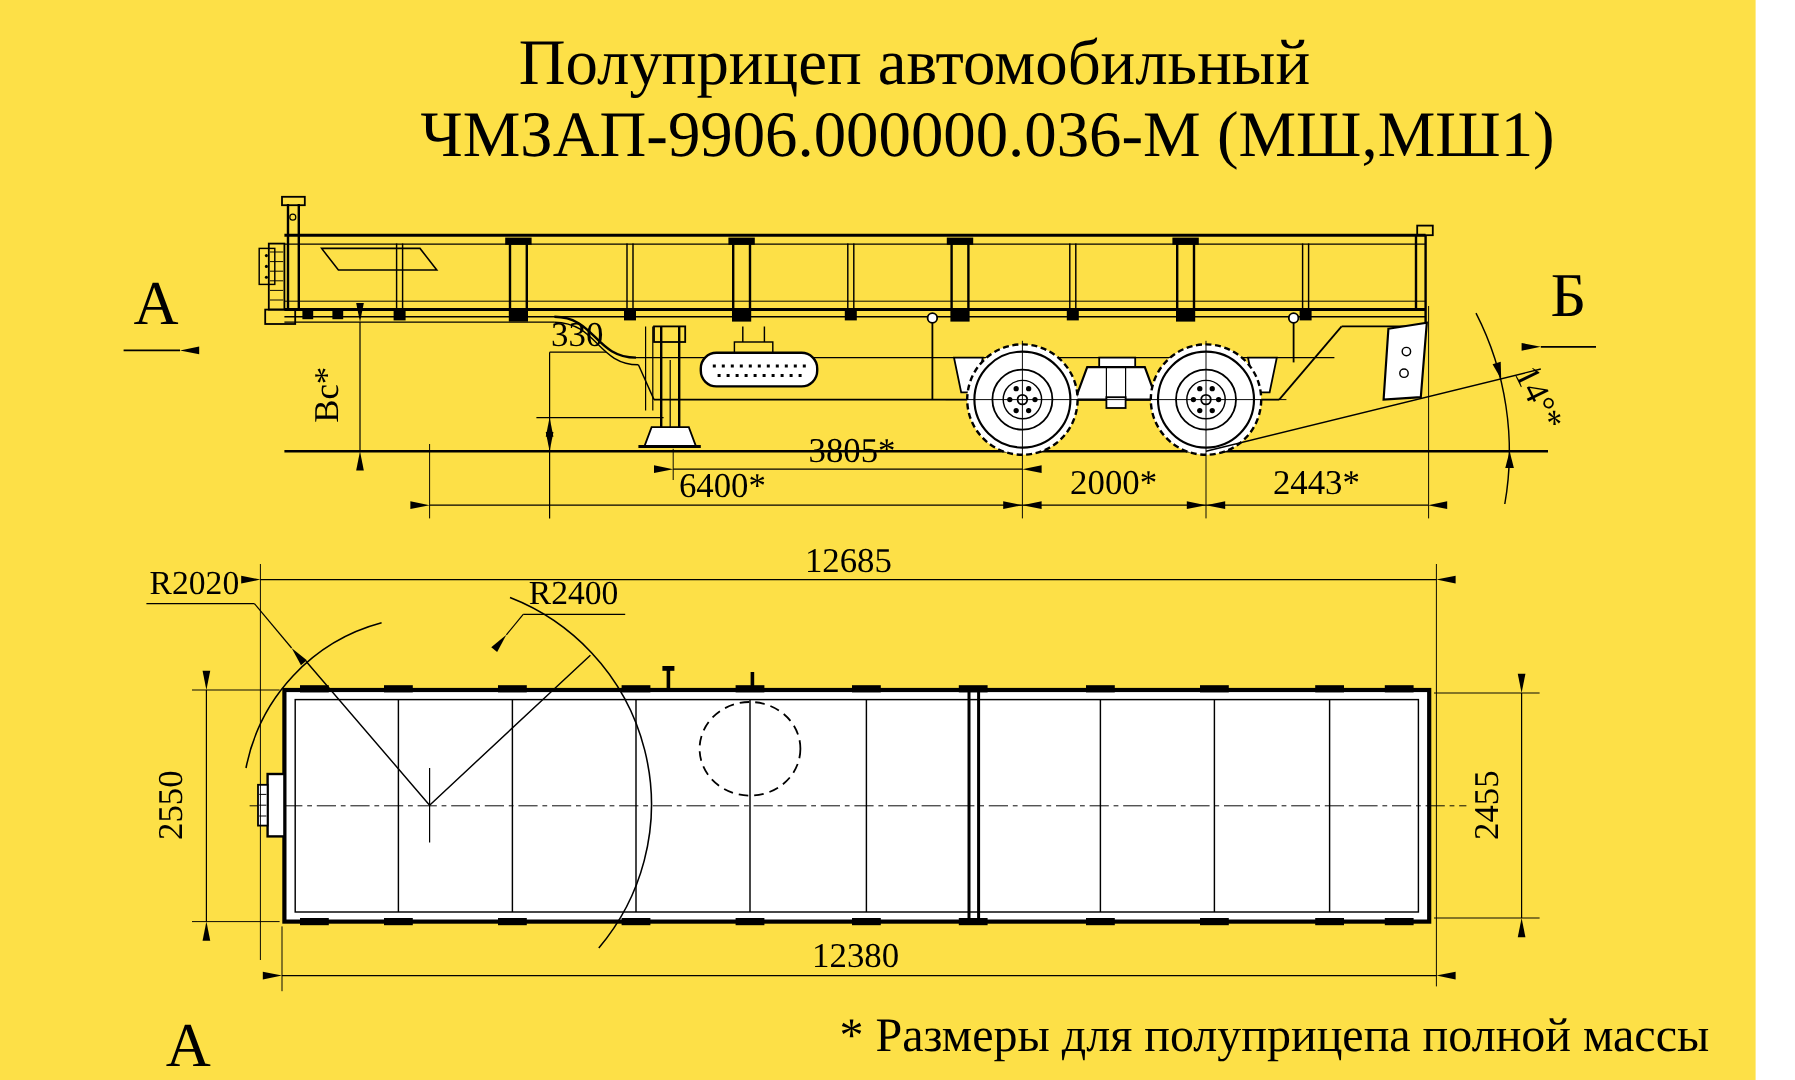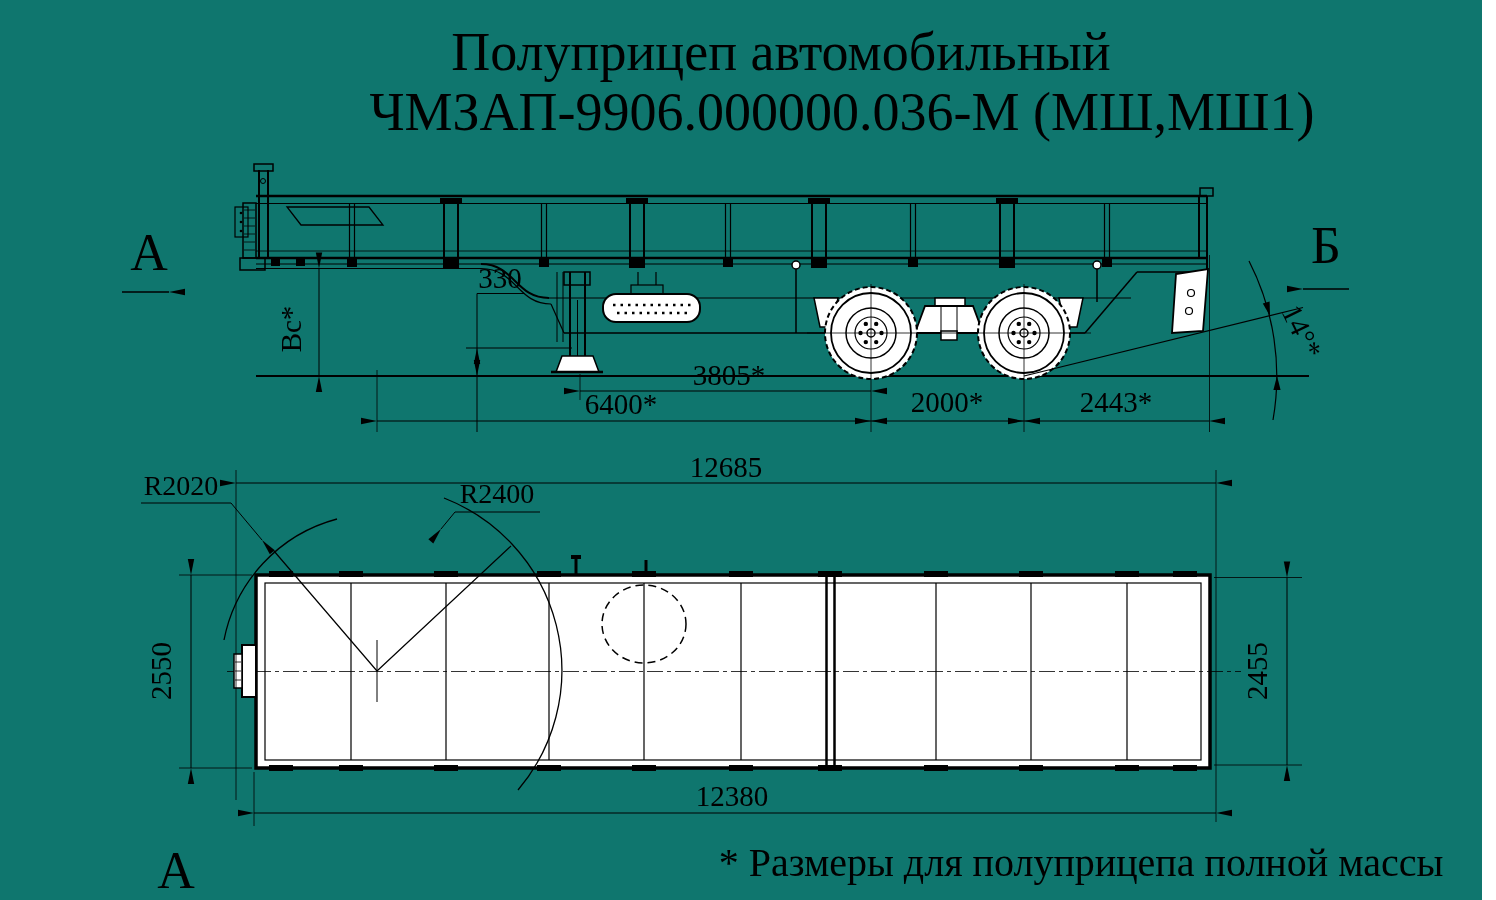--- a/index.html
+++ b/index.html
@@ -1,16 +1,16 @@
 <!DOCTYPE html>
 <html><head>
 <meta charset="utf-8">
 <style>
   html,body{margin:0;padding:0;background:#fff;}
-  .stage{position:relative;width:1463px;height:900px;background:#0f766e;overflow:hidden;padding-left:19px;}
+  .stage{position:relative;width:1463px;height:900px;background:#fde047;overflow:hidden;}
   svg{display:block;width:1496px;height:900px;}
   .ln{stroke:#000;fill:none;stroke-linecap:butt;}
   .s07{stroke-width:.8}.s1{stroke-width:1}.s12{stroke-width:1.2}.s13{stroke-width:1.3}
   .s15{stroke-width:1.5}.s18{stroke-width:1.8}.s2{stroke-width:2}.s25{stroke-width:2.5}
   .s3{stroke-width:3}.s35{stroke-width:3.5}
   .blk{fill:#000;stroke:none;}
   .wht{fill:#fff;stroke:#000;}
   text{font-family:"Liberation Serif","DejaVu Serif",serif;fill:#000;}
   .dim{font-size:29px;}
   .rlab{font-size:28px;}

